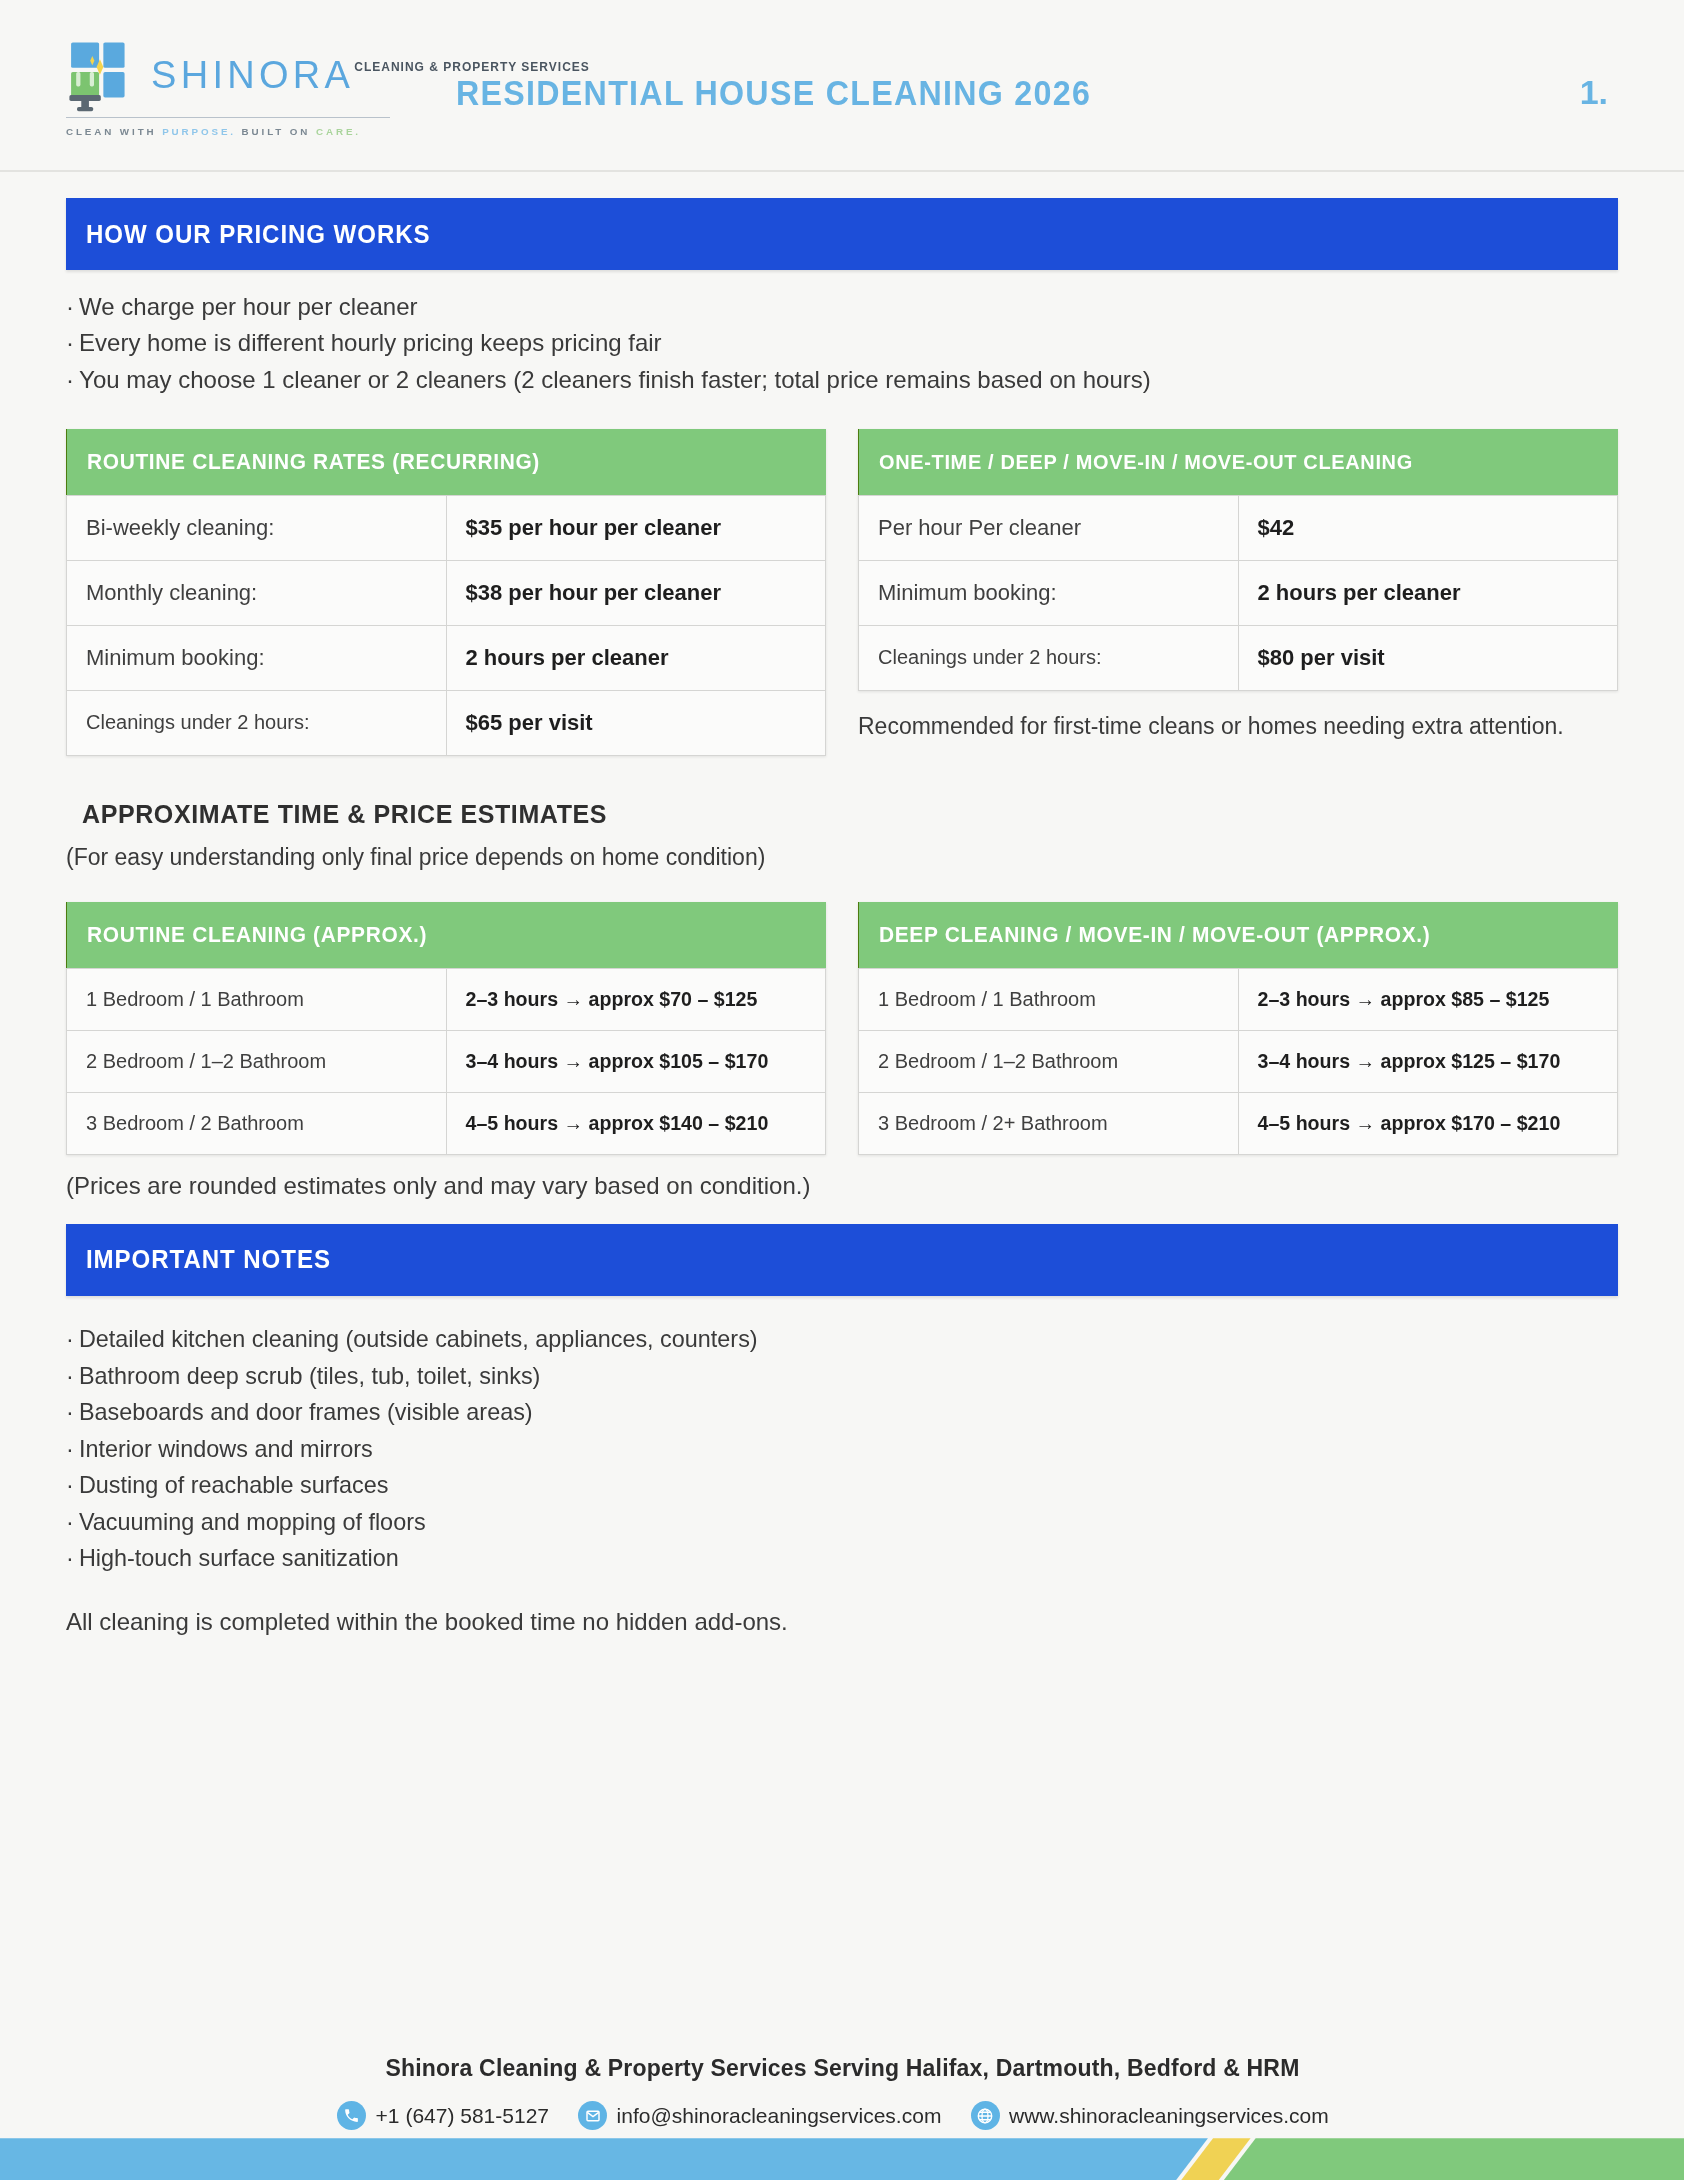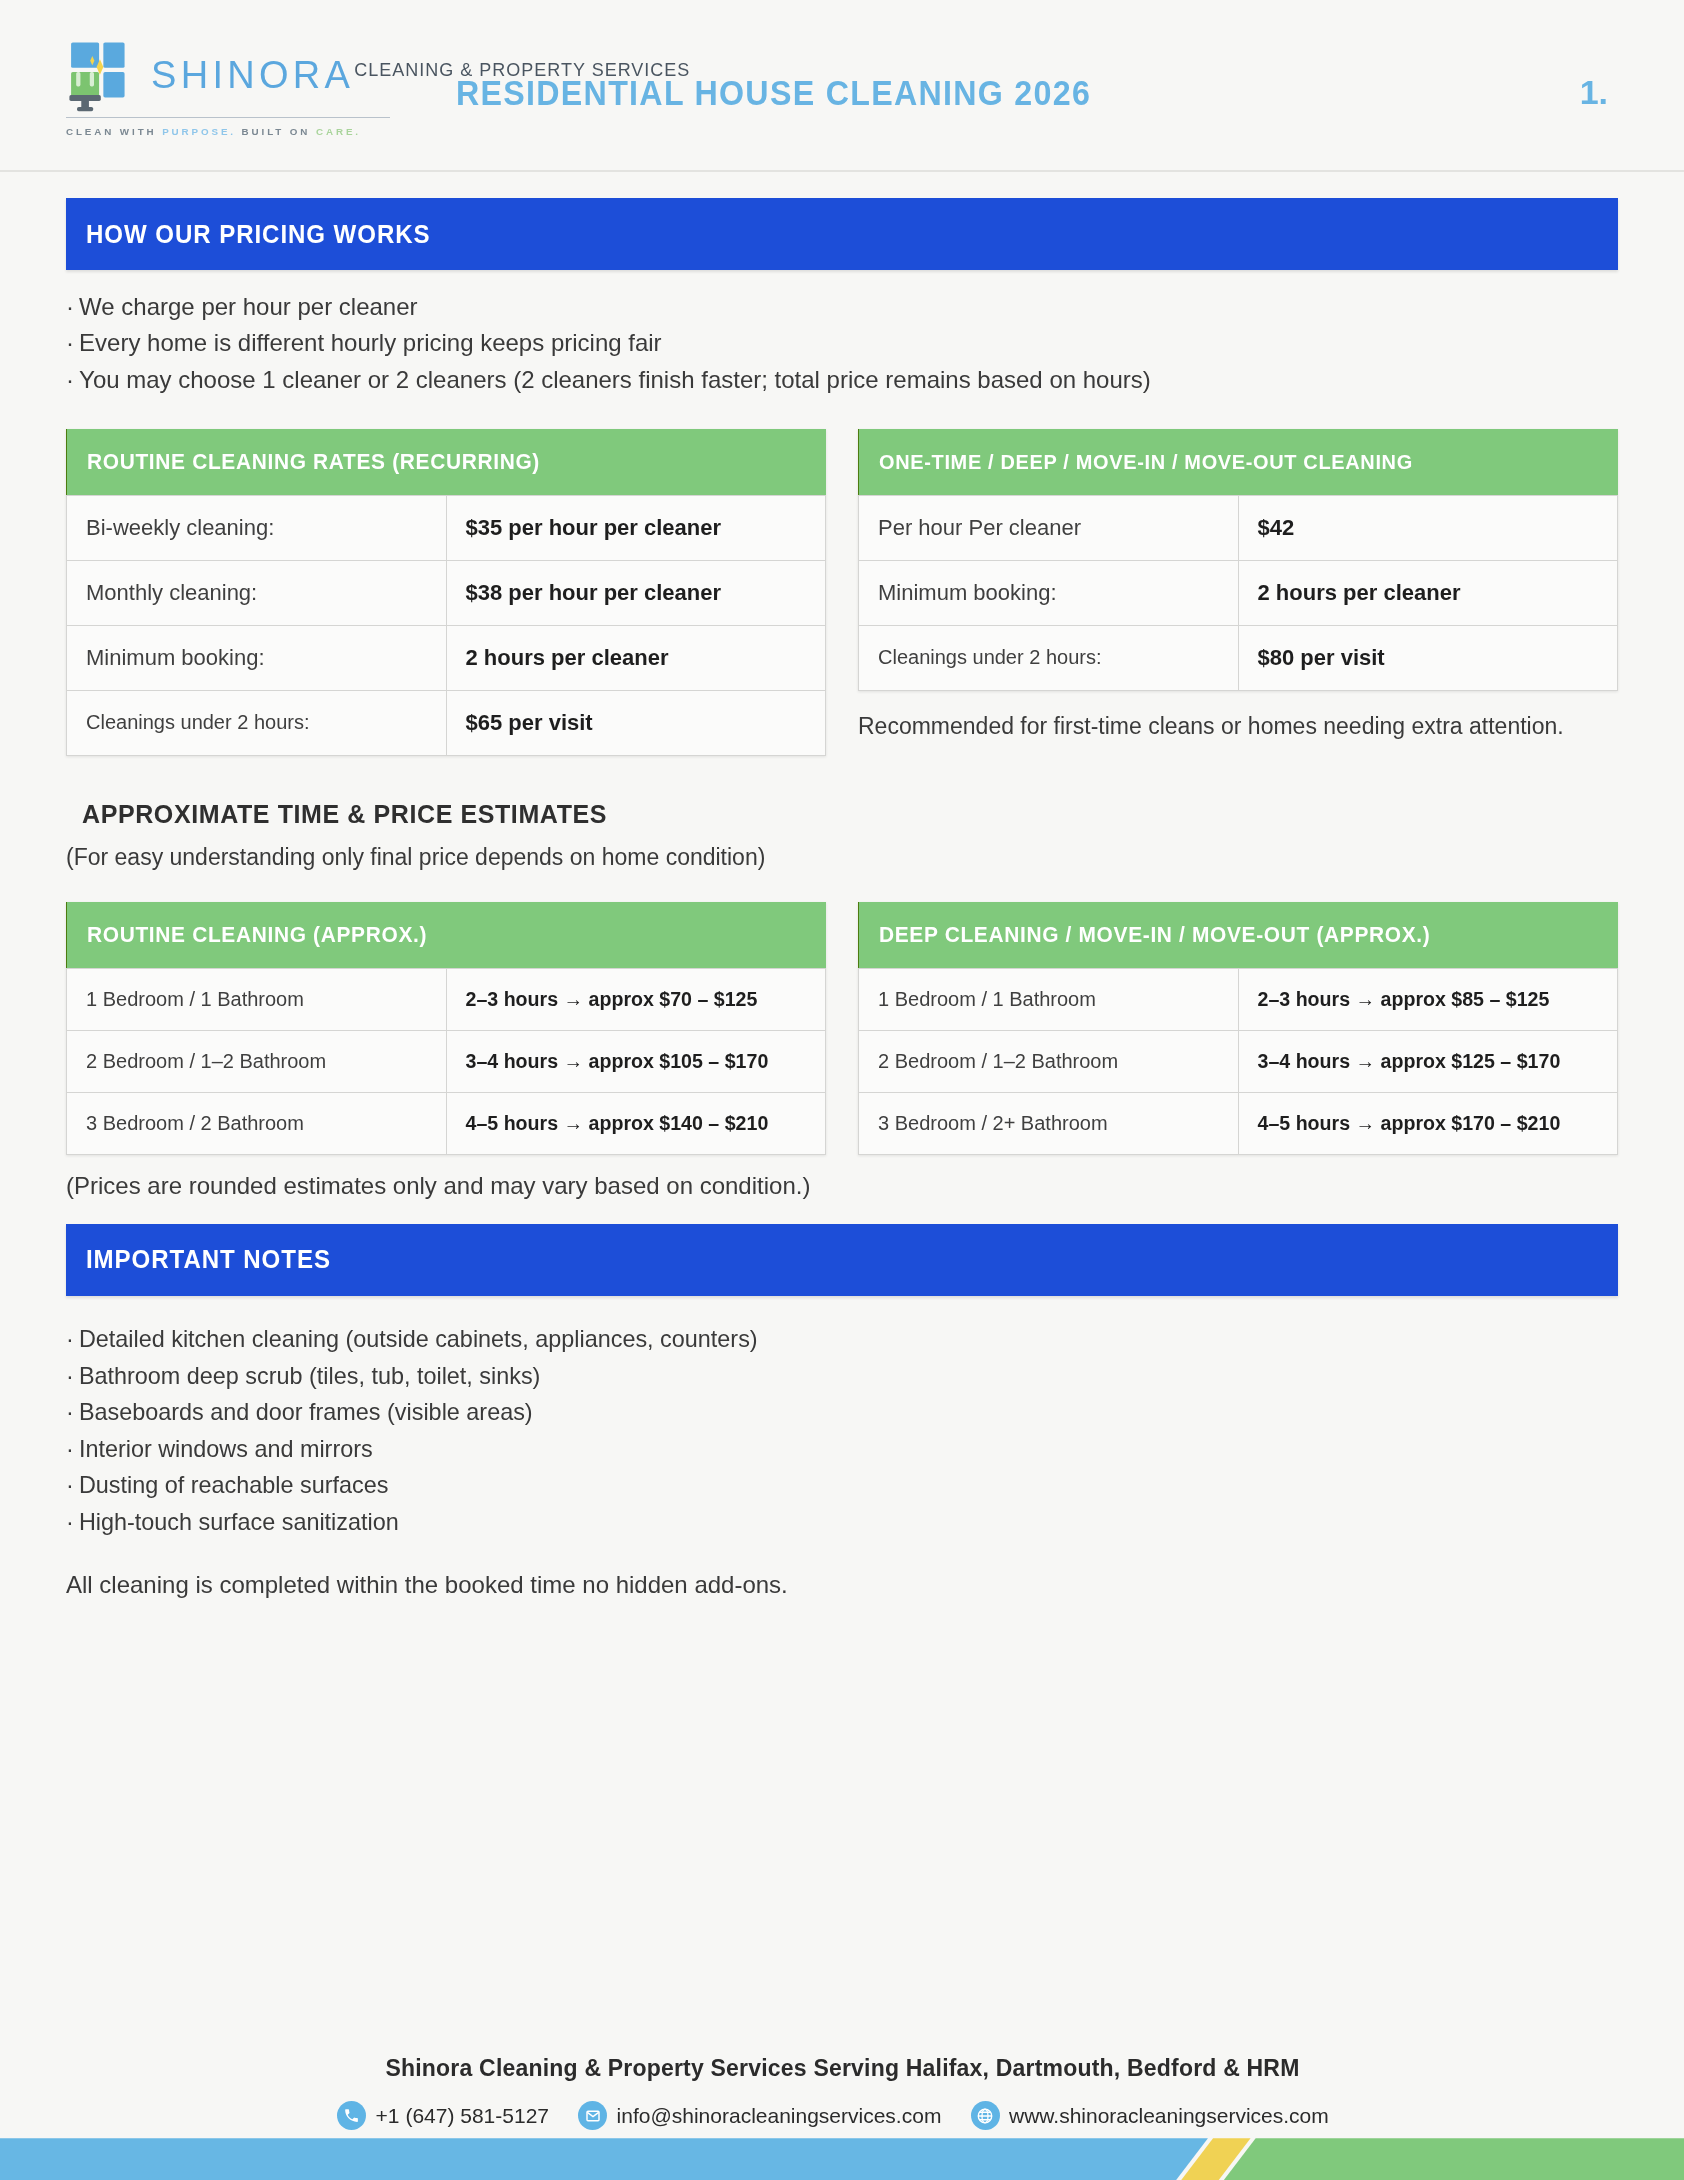--- a/index.html
+++ b/index.html
@@ -48,23 +48,23 @@
   .logo-words { display: flex; justify-content: center; }
   .logo-name {
     font-size: 38px;
     letter-spacing: 4.3px;
     font-weight: 400;
     color: #5ba7de;
     line-height: 1.02;
     font-family: "Liberation Sans", sans-serif;
   }
   .logo-sub {
-    font-size: 18px;
+    font-size: 12px;
     letter-spacing: 1px;
-    font-weight: 400;
+    font-weight: 700;
     color: #4a5560;
     margin-top: 3.4px;
     white-space: nowrap;
   }
   .logo-rule {
     margin-top: 5.1px;
     height: 0.9px;
     background: #b9c2cb;
     width: 100%;
   }
@@ -500,20 +500,21 @@
     <div class="banner" style="margin-top:24px">
       <span>IMPORTANT NOTES</span>
     </div>
 
     <div class="notes-list">
       <div class="bullet"><span class="dot">·</span><span>Detailed kitchen cleaning (outside cabinets, appliances, counters)</span></div>
       <div class="bullet"><span class="dot">·</span><span>Bathroom deep scrub (tiles, tub, toilet, sinks)</span></div>
       <div class="bullet"><span class="dot">·</span><span>Baseboards and door frames (visible areas)</span></div>
       <div class="bullet"><span class="dot">·</span><span>Interior windows and mirrors</span></div>
       <div class="bullet"><span class="dot">·</span><span>Dusting of reachable surfaces</span></div>
+      <div class="bullet"><span class="dot">·</span><span>Vacuuming and mopping of floors</span></div>
       <div class="bullet"><span class="dot">·</span><span>High-touch surface sanitization</span></div>
     </div>
 
     <div class="closing">All cleaning is completed within the booked time  no hidden add-ons.</div>
   </div>
 
   <div class="footer">
     <div class="footer-line1">Shinora Cleaning &amp; Property Services Serving Halifax, Dartmouth, Bedford &amp; HRM</div>
     <div class="footer-line2">
 

